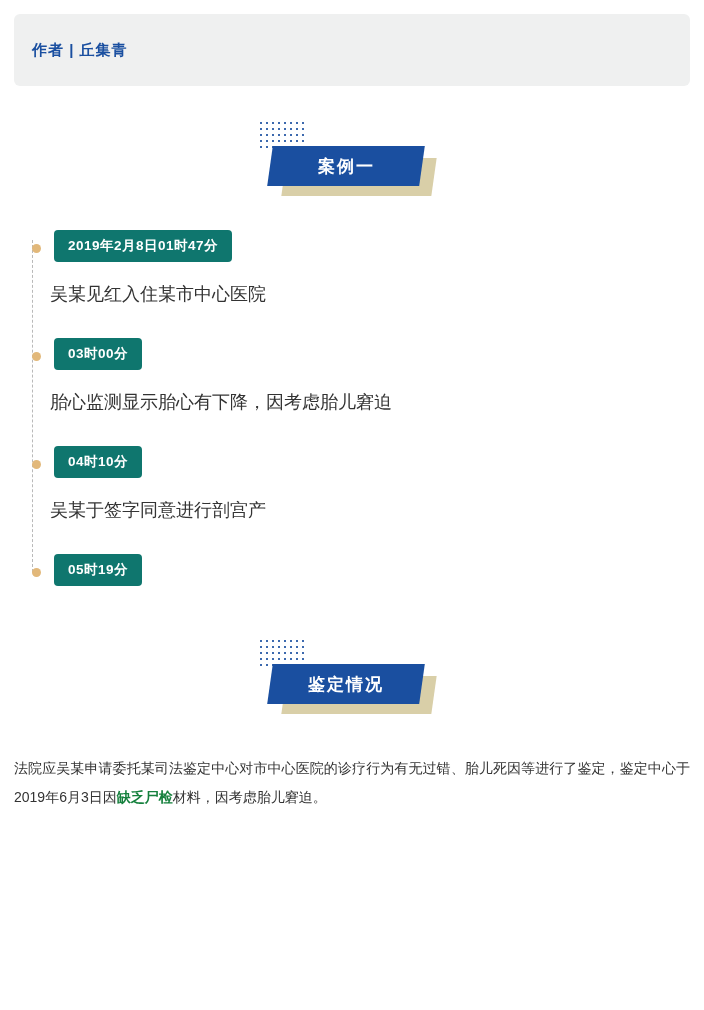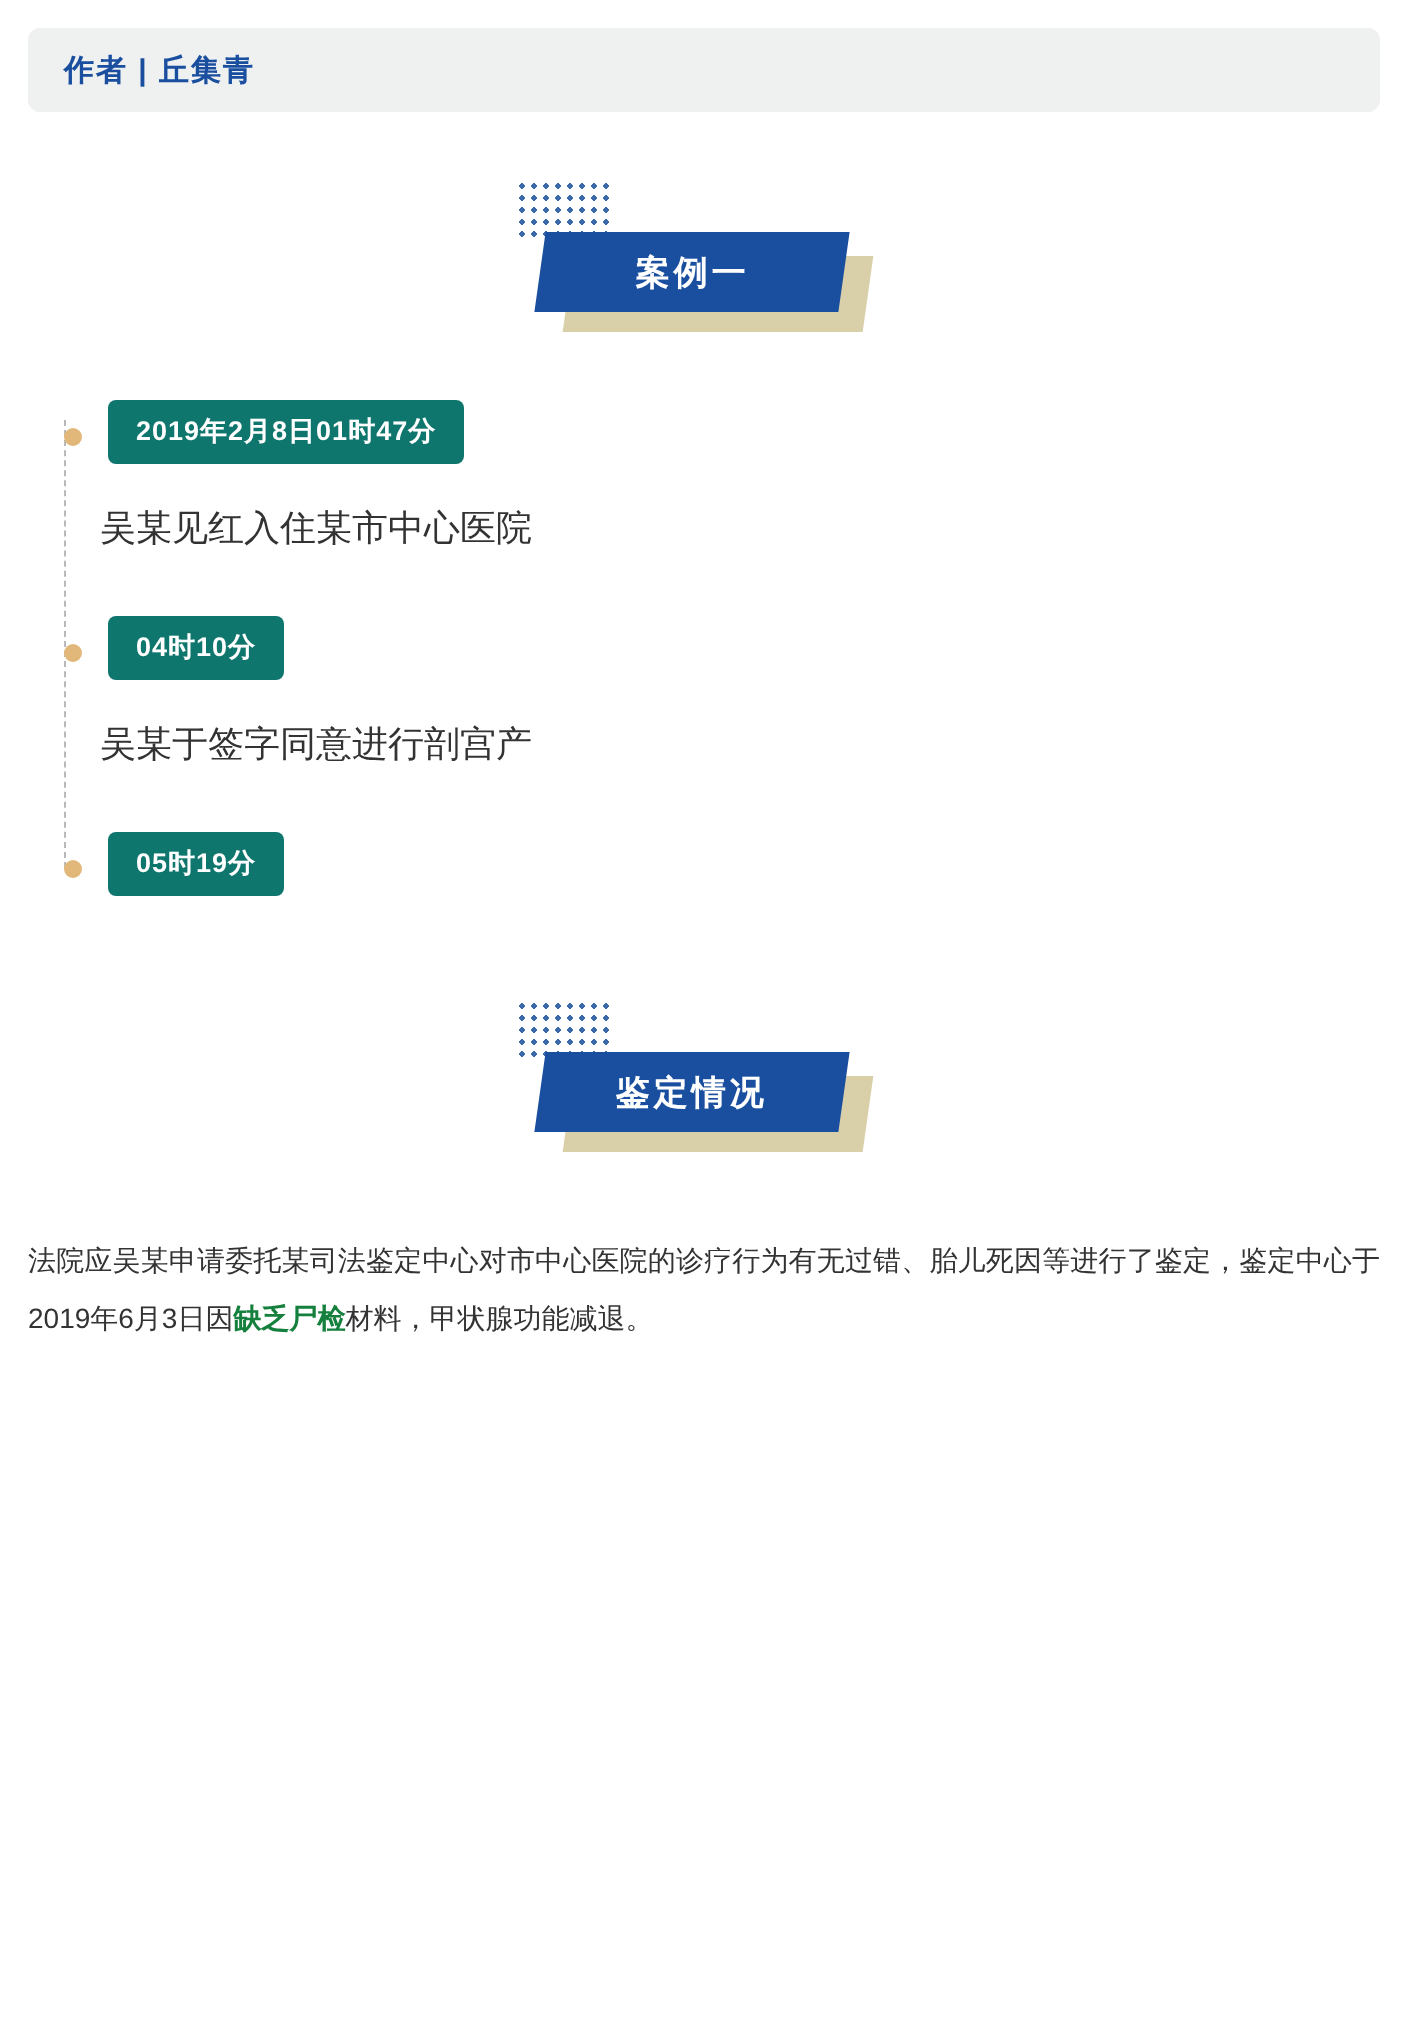--- a/index.html
+++ b/index.html
@@ -12,21 +12,21 @@
     background: #ffffff;
     font-family: "Liberation Sans", sans-serif;
     color: #333333;
     position: relative;
     overflow: hidden;
   }
 
   
   .author-bar {
     margin: 14px 14px 0 14px;
-    height: 42px;
+    height: 72px;
     background: #eff0f0;
     border-radius: 6px;
     display: flex;
     align-items: center;
     padding-left: 18px;
     box-sizing: border-box;
   }
   .author-text {
     color: #1a4fa0;
     font-size: 15px;
@@ -167,20 +167,25 @@
 <div class="timeline">
   <div class="timeline-line"></div>
 
   <div class="tl-item">
     <div class="tl-dot"></div>
     <div class="tl-label">2019年2月8日01时47分</div>
     <div class="tl-body">吴某见红入住某市中心医院</div>
   </div>
 
 
+  <div class="tl-item">
+    <div class="tl-dot"></div>
+    <div class="tl-label">03时00分</div>
+    <div class="tl-body">胎心监测显示胎心有下降，因考虑胎儿窘迫</div>
+  </div>
 
   <div class="tl-item">
     <div class="tl-dot"></div>
     <div class="tl-label">04时10分</div>
     <div class="tl-body">吴某于签字同意进行剖宫产</div>
   </div>
 
   <div class="tl-item">
     <div class="tl-dot"></div>
     <div class="tl-label">05时19分</div>
@@ -191,14 +196,14 @@
   <div class="banner-inner">
     <div class="dots"></div>
     <div class="banner-shadow"></div>
     <div class="banner-tag">
       <span>鉴定情况</span>
     </div>
   </div>
 </div>
 
 <div class="closing">
-  <span>法院应吴某申请委托某司法鉴定中心对市中心医院的诊疗行为有无过错、胎儿死因等进行了鉴定，鉴定中心于2019年6月3日因</span><span class="hl">缺乏尸检</span><span>材料，甲状腺功能减退。</span>
+  <span>法院应吴某申请委托某司法鉴定中心对市中心医院的诊疗行为有无过错、胎儿死因等进行了鉴定，鉴定中心于2019年6月3日因</span><span class="hl">缺乏尸检</span><span>材料，因考虑胎儿窘迫。</span>
 </div>
 
 </body></html>

